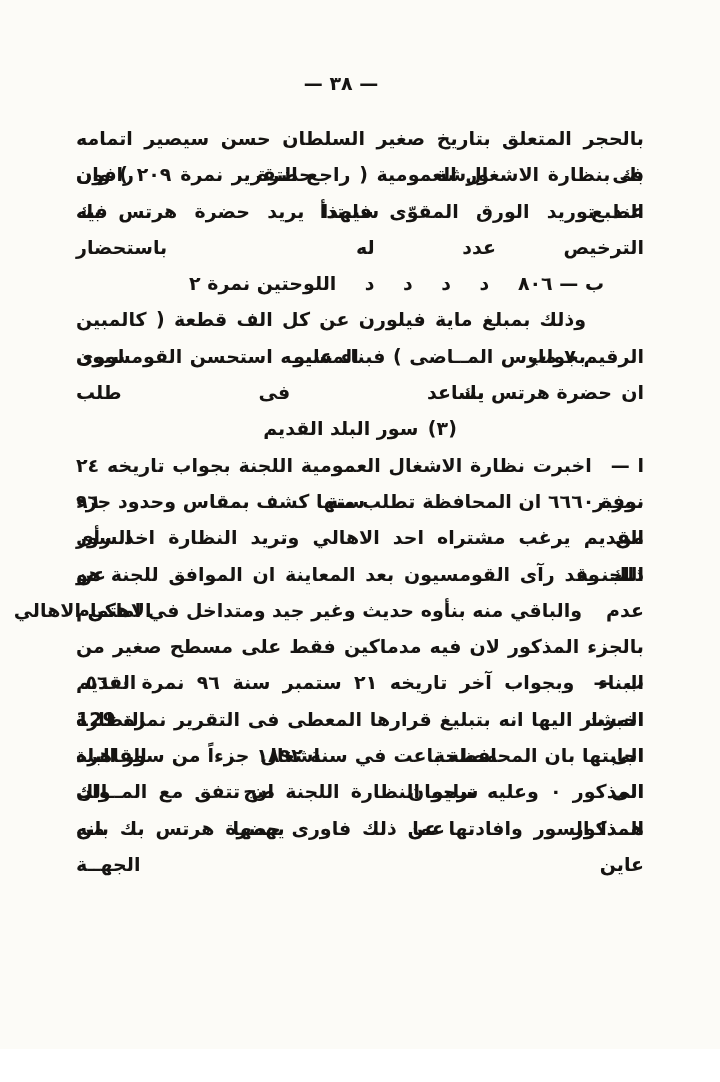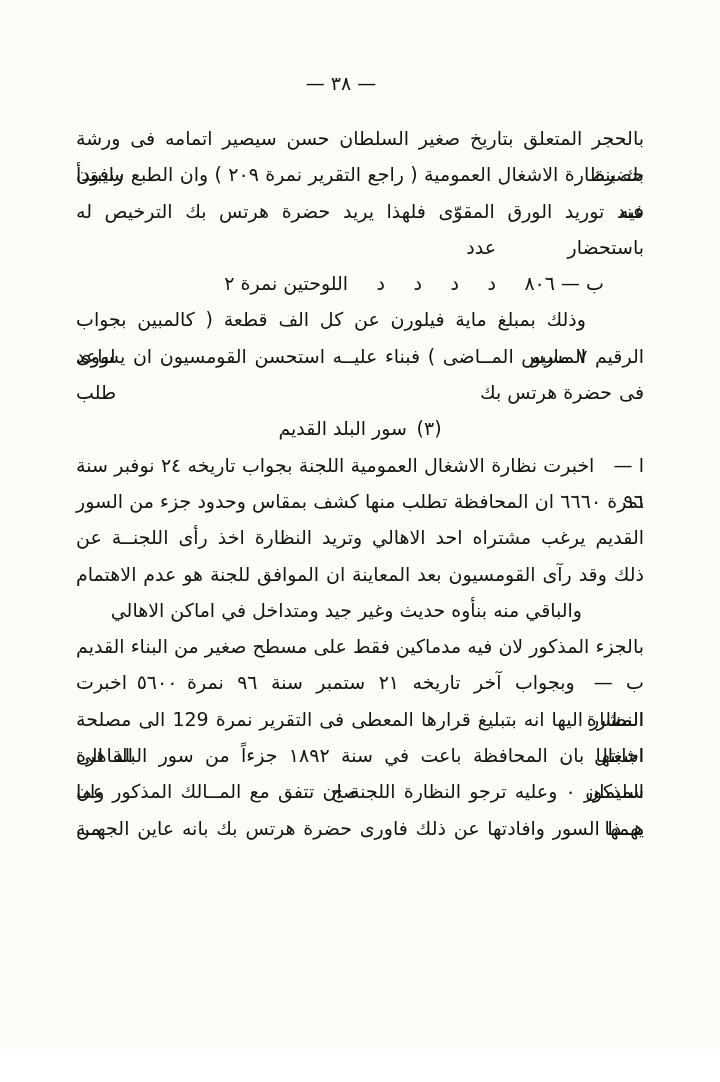--- a/index.html
+++ b/index.html
@@ -10,21 +10,21 @@
     background: #ffffff;
     overflow: hidden;
   }
   .page {
     position: relative;
     width: 720px;
     height: 1049px;
     background: #fcfbf7;
     color: #161412;
     font-family: "DejaVu Sans", sans-serif;
-    font-weight: 400;
+    font-weight: 700;
     direction: rtl;
   }
   .page-number {
     position: absolute;
     top: 72px;
     left: 0;
     right: 38px; 
     text-align: center;
     font-size: 19px;
     letter-spacing: 2px;

